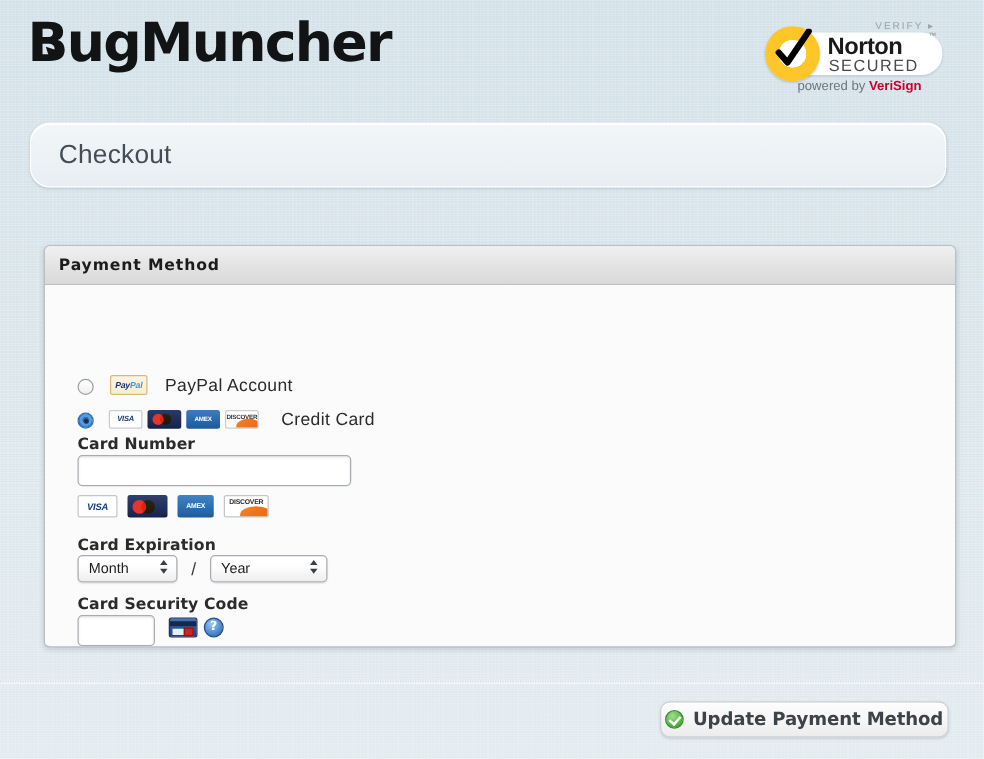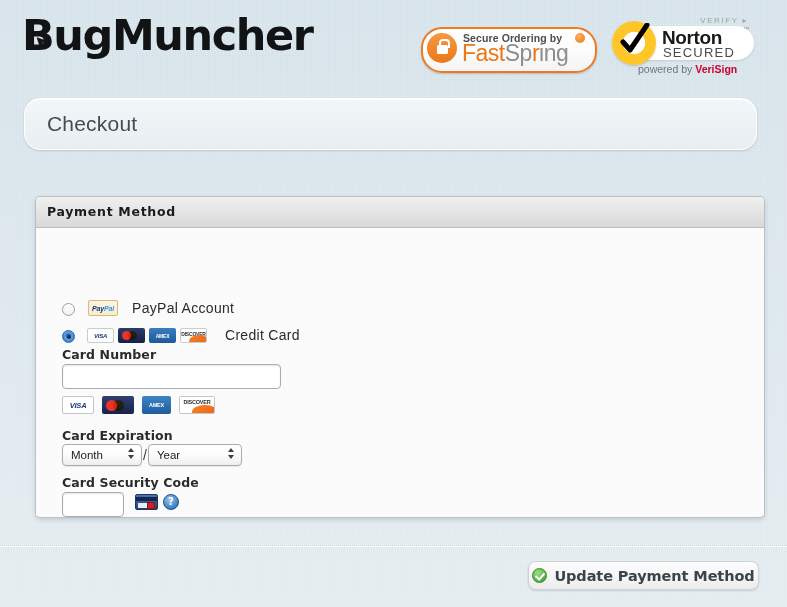--- a/index.html
+++ b/index.html
@@ -382,21 +382,21 @@
   .cb-disc::after {
     content:""; position:absolute; right:-4px; bottom:-6px;
     width:26px; height:14px; border-radius:50%;
     background: linear-gradient(135deg,#f58220,#e8601c);
   }
 
   
   .exp-wrap {
     position: absolute;
     left: 26px; top: 216px;
-    display: flex; align-items: center; gap: 1px;
+    display: flex; align-items: center; gap: 11px;
   }
   .sel {
     position: relative;
     box-sizing: border-box;
     height: 22px;
     background: linear-gradient(180deg,#ffffff 0%,#fdfdfd 45%,#eeeeee 100%);
     border: 1px solid #a8acb1;
     border-radius: 4px;
     box-shadow: 0 1px 1px rgba(0,0,0,.08);
     display: flex; align-items: center;
@@ -504,29 +504,20 @@
 
 <div class="noise"></div>
 
 <div class="header">
 
   <div class="logo">
     <span class="bugdot"></span>
     <span>BugMuncher</span>
   </div>
 
-  <div class="fastspring">
-    <div class="fs-lock">
-      <div class="fs-lock-body"></div>
-    </div>
-    <div class="fs-top">Secure Ordering by</div>
-    <div class="fs-orb"></div>
-    <div class="fs-name"><span class="o">Fast</span><span class="g">Sp</span><span class="o">r</span><span class="g">ing</span></div>
-    <div class="fs-tm">®</div>
-  </div>
 
   <div class="norton">
     <div class="n-verify">VERIFY ▸</div>
     <div class="n-pill"></div>
     <div class="n-check">
       <svg width="34" height="36" viewBox="0 0 34 36" aria-hidden="true">
         <path d="M6 19 L13 27 L30 2" stroke="#000" stroke-width="5" fill="none" stroke-linecap="round" stroke-linejoin="round"></path>
       </svg>
     </div>
     <div class="n-word">Norton</div>

